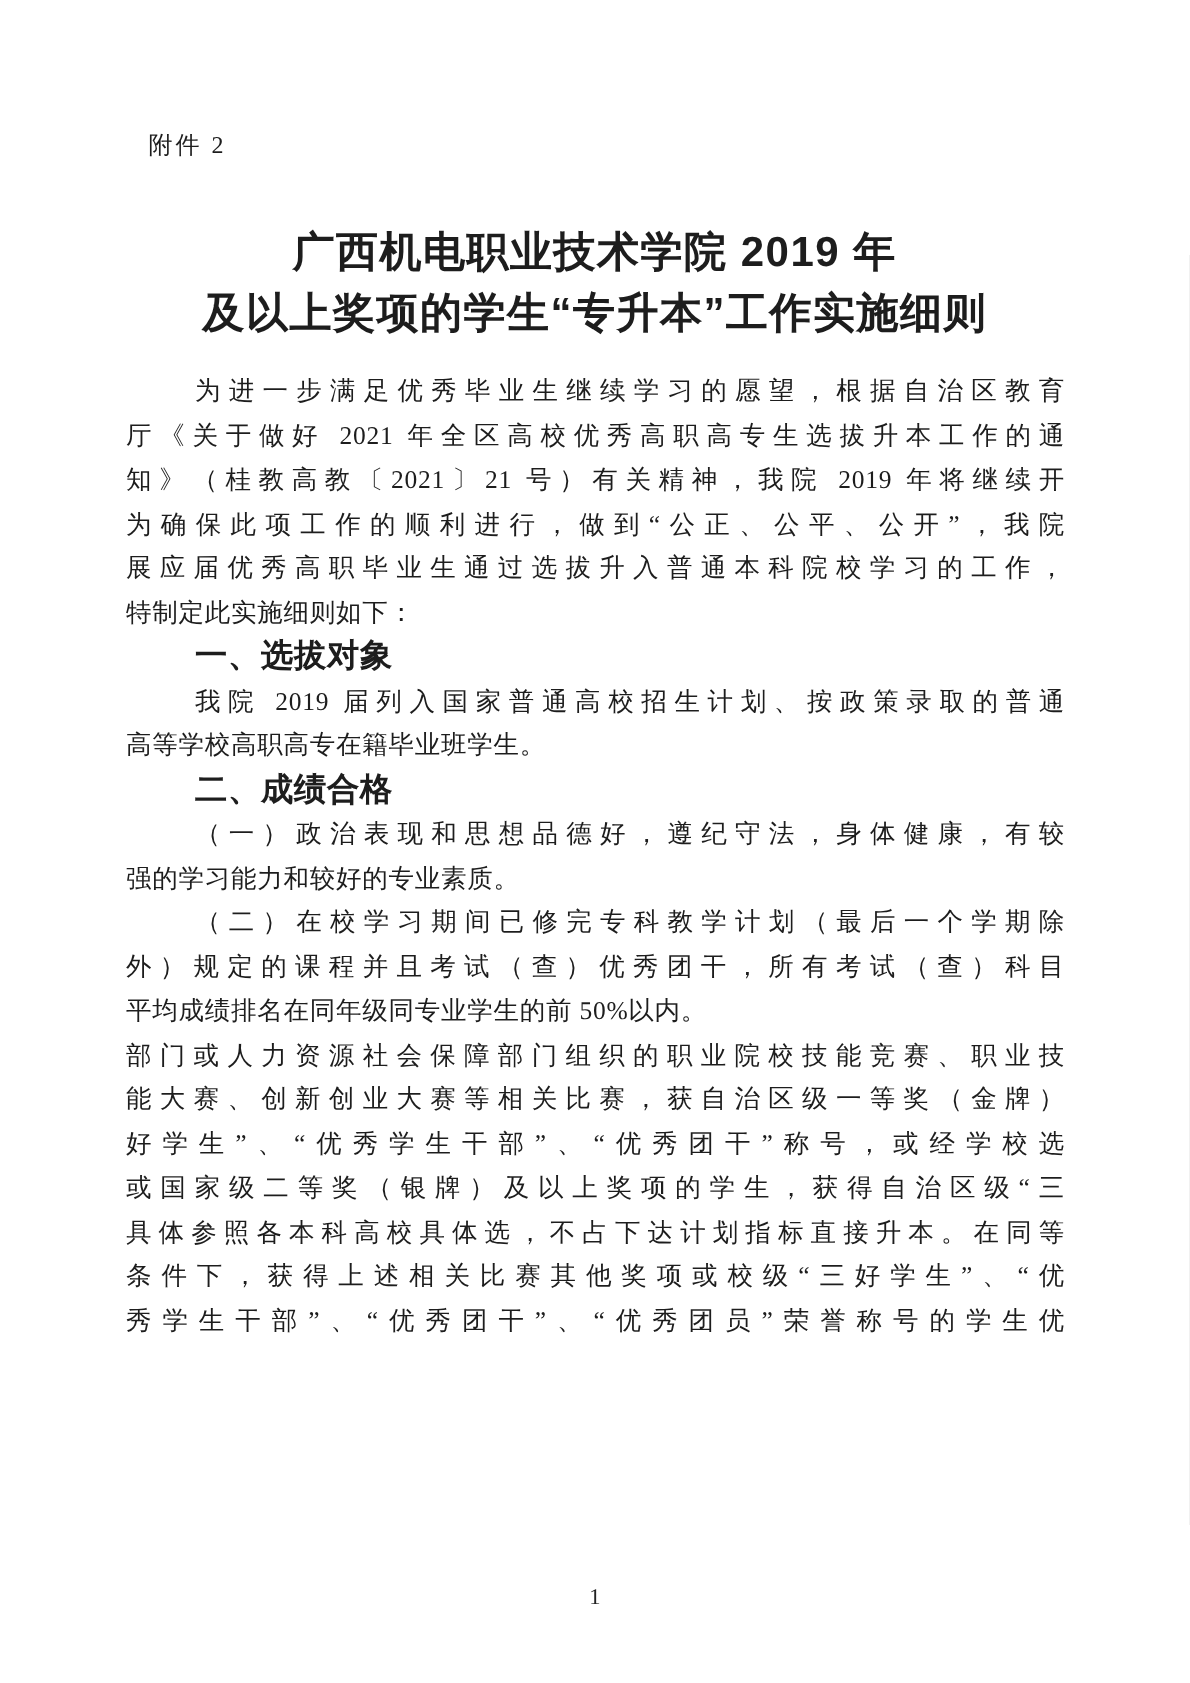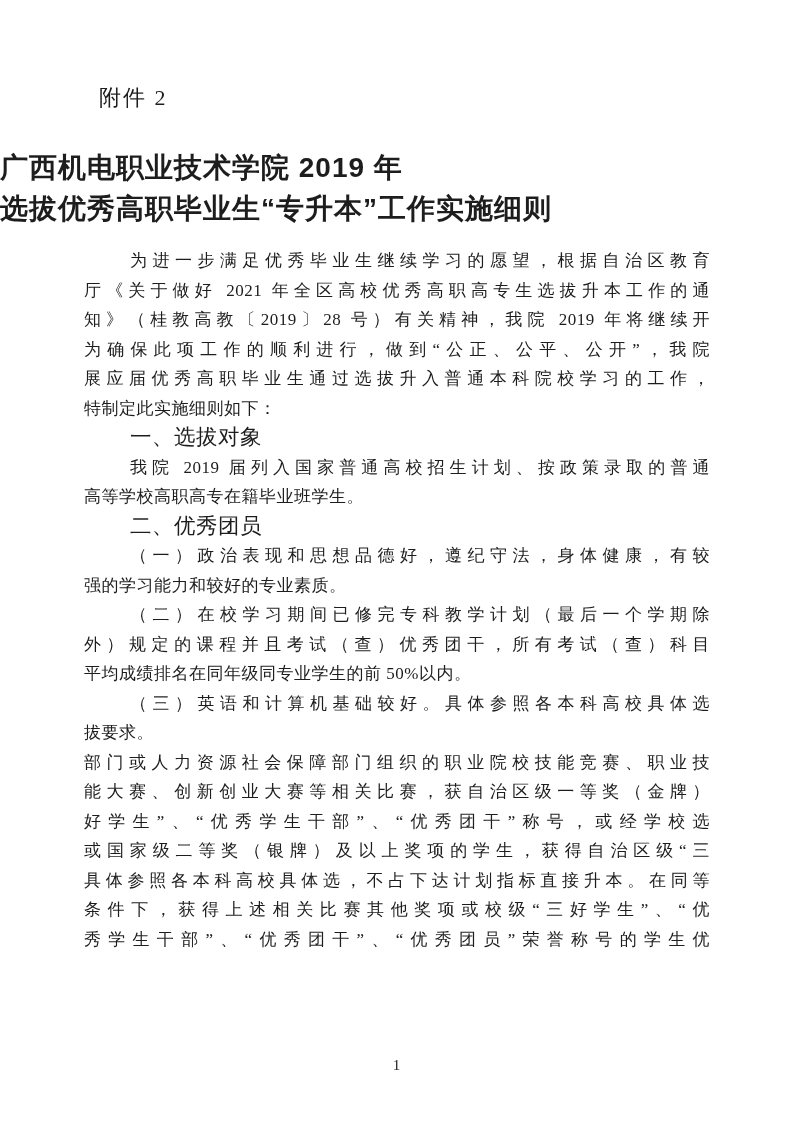--- a/index.html
+++ b/index.html
@@ -9,29 +9,30 @@
     height: 1122px;
     background: #ffffff;
     overflow: hidden;
     font-family: "Liberation Serif", serif;
     color: #1d1d1d;
   }
   .attachment {
     position: absolute;
     left: 99px;
     top: 84px;
-    font-size: 22px;
+    font-size: 16px;
     line-height: 28px;
     letter-spacing: 2px;
   }
   .doc-title {
     position: absolute;
     left: 0;
     top: 147px;
     width: 793px;
+    text-align: center;
     font-weight: bold;
     font-size: 28px;
     line-height: 41px;
     font-family: "Liberation Sans", sans-serif;
     letter-spacing: 1px;
   }
   .content {
     position: absolute;
     left: 84px;
     top: 246px;
@@ -47,21 +48,21 @@
     letter-spacing: 0.5px;
   }
   .line.fill::after {
     content: "";
     display: inline-block;
     width: 100%;
     height: 0;
   }
   .line.indent { text-indent: 46px; }
   .line.heading {
-    font-weight: normal;
+    font-weight: bold;
     font-family: "Liberation Sans", sans-serif;
     font-size: 21.5px;
   }
   .page-number {
     position: absolute;
     left: 0;
     top: 1057px;
     width: 793px;
     text-align: center;
     font-size: 15px;
@@ -69,54 +70,50 @@
   }
 </style>
 </head>
 <body>
 
 <div class="page">
   <div class="attachment">附件 2</div>
 
   <div class="doc-title">
     <div>广西机电职业技术学院 2019 年</div>
-    <div>选拔优秀高职毕业生“专升本”工作实施细则</div>
+    <div>及以上奖项的学生“专升本”工作实施细则</div>
   </div>
 
   <div class="content">
       <div>
         <div class="line fill indent">为进一步满足优秀毕业生继续学习的愿望，根据自治区教育</div>
         <div class="line fill">厅《关于做好 2021 年全区高校优秀高职高专生选拔升本工作的通</div>
-        <div class="line fill">知》（桂教高教〔2019〕28 号）有关精神，我院 2019 年将继续开</div>
+        <div class="line fill">知》（桂教高教〔2021〕21 号）有关精神，我院 2019 年将继续开</div>
         <div class="line fill">为确保此项工作的顺利进行，做到“公正、公平、公开”，我院</div>
         <div class="line fill">展应届优秀高职毕业生通过选拔升入普通本科院校学习的工作，</div>
         <div class="line">特制定此实施细则如下：</div>
       </div>
       <div>
         <div class="line heading indent">一、选拔对象</div>
       </div>
       <div>
         <div class="line fill indent">我院 2019 届列入国家普通高校招生计划、按政策录取的普通</div>
         <div class="line">高等学校高职高专在籍毕业班学生。</div>
       </div>
       <div>
-        <div class="line heading indent">二、优秀团员</div>
+        <div class="line heading indent">二、成绩合格</div>
       </div>
       <div>
         <div class="line fill indent">（一）政治表现和思想品德好，遵纪守法，身体健康，有较</div>
         <div class="line">强的学习能力和较好的专业素质。</div>
       </div>
       <div>
         <div class="line fill indent">（二）在校学习期间已修完专科教学计划（最后一个学期除</div>
         <div class="line fill">外）规定的课程并且考试（查）优秀团干，所有考试（查）科目</div>
         <div class="line">平均成绩排名在同年级同专业学生的前 50%以内。</div>
-      </div>
-      <div>
-        <div class="line fill indent">（三）英语和计算机基础较好。具体参照各本科高校具体选</div>
-        <div class="line">拔要求。</div>
       </div>
       <div>
         <div class="line fill">部门或人力资源社会保障部门组织的职业院校技能竞赛、职业技</div>
         <div class="line fill">能大赛、创新创业大赛等相关比赛，获自治区级一等奖（金牌）</div>
         <div class="line fill">好学生”、“优秀学生干部”、“优秀团干”称号，或经学校选</div>
         <div class="line fill">或国家级二等奖（银牌）及以上奖项的学生，获得自治区级“三</div>
         <div class="line fill">具体参照各本科高校具体选，不占下达计划指标直接升本。在同等</div>
         <div class="line fill">条件下，获得上述相关比赛其他奖项或校级“三好学生”、“优</div>
         <div class="line fill">秀学生干部”、“优秀团干”、“优秀团员”荣誉称号的学生优</div>
       </div>

